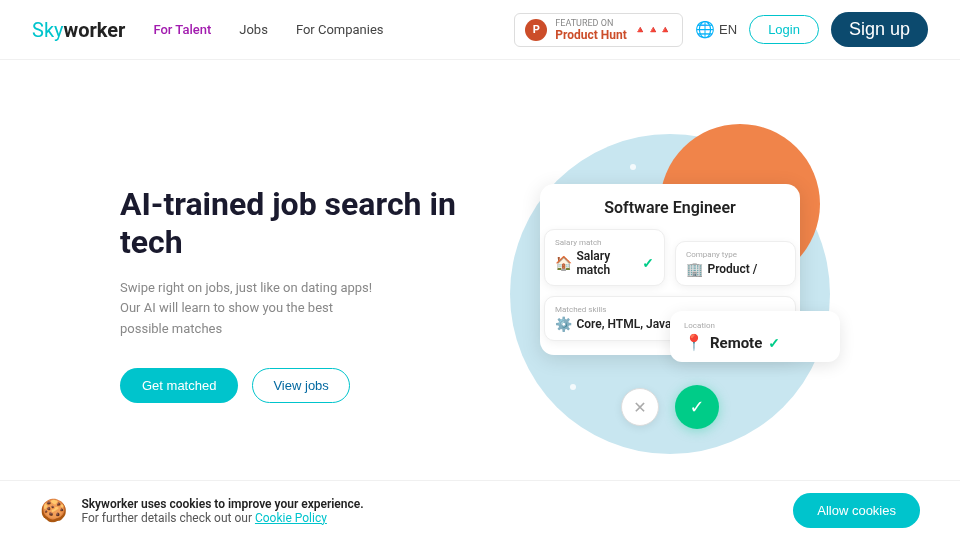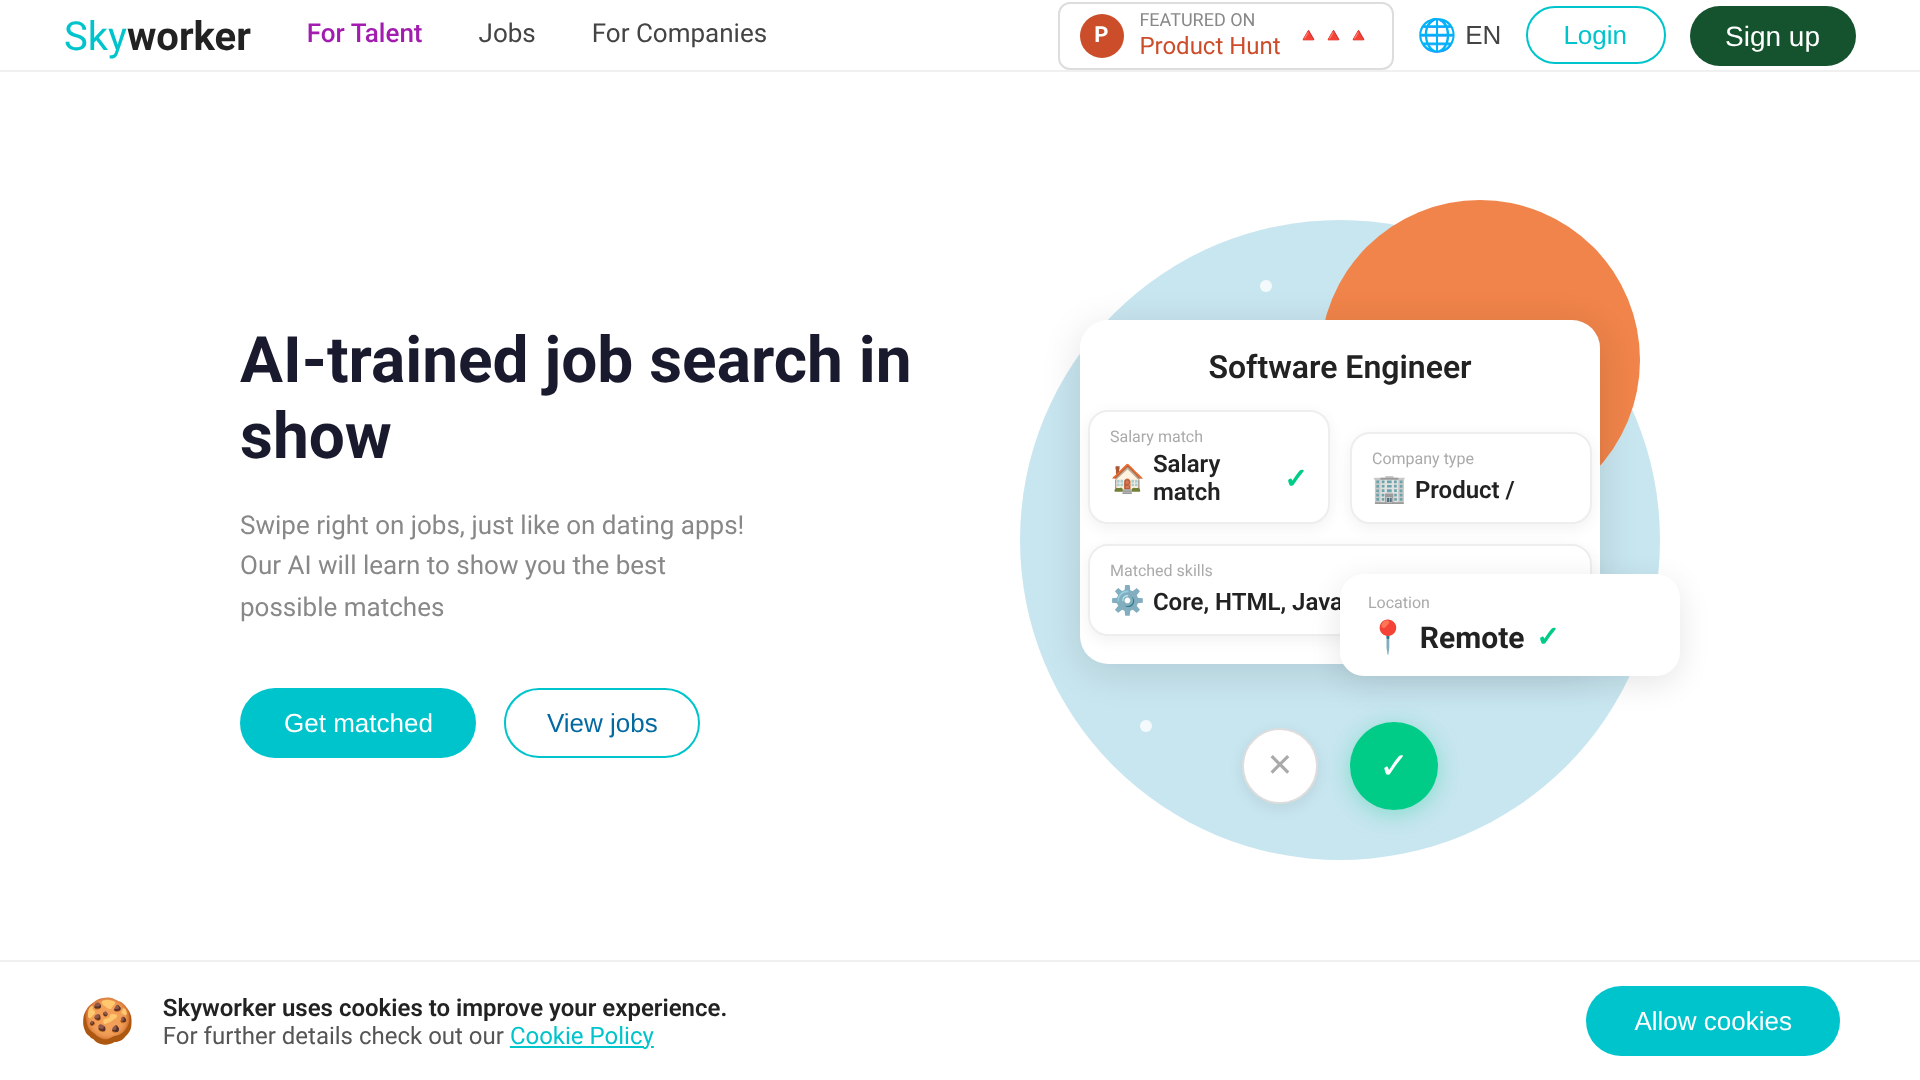--- a/index.html
+++ b/index.html
@@ -1,21 +1,21 @@
 <!DOCTYPE html>
 <html><head>
   <meta charset="utf-8">
   <style>
     * { margin: 0; padding: 0; box-sizing: border-box; }
     body { font-family: -apple-system, BlinkMacSystemFont, 'Segoe UI', Roboto, sans-serif; background: #fff; width: 960px; height: 540px; overflow: hidden; position: relative; }
 
     
     .navbar {
       display: flex; align-items: center; justify-content: space-between;
-      padding: 0 32px; height: 36px; border-bottom: 1px solid #f0f0f0;
+      padding: 0 32px; height: 60px; border-bottom: 1px solid #f0f0f0;
       position: relative; z-index: 10; background: #fff;
     }
     .nav-left { display: flex; align-items: center; gap: 28px; }
     .logo { display: flex; align-items: center; font-size: 20px; font-weight: 700; color: #333; text-decoration: none; }
     .logo .sky { color: #00c4cc; font-weight: 400; }
     .logo .worker { color: #222; font-weight: 700; }
     .nav-link { font-size: 13px; color: #444; text-decoration: none; cursor: pointer; }
     .nav-link.active { color: #a21caf; font-weight: 500; }
     .nav-right { display: flex; align-items: center; gap: 12px; }
 
@@ -24,37 +24,37 @@
       border: 1px solid #ddd; border-radius: 6px; padding: 4px 10px;
       font-size: 11px; color: #333;
     }
     .ph-icon {
       width: 22px; height: 22px; background: #cc4d29; border-radius: 50%;
       display: flex; align-items: center; justify-content: center;
       color: #fff; font-size: 11px; font-weight: 700;
     }
     .ph-text { display: flex; flex-direction: column; }
     .ph-featured { font-size: 9px; color: #888; }
-    .ph-name { font-size: 12px; font-weight: 400; color: #cc4d29; }
+    .ph-name { font-size: 12px; font-weight: 700; color: #cc4d29; }
     .ph-cats { font-size: 10px; color: #aaa; }
 
     .lang-btn {
       display: flex; align-items: center; gap: 4px;
       font-size: 13px; color: #444; cursor: pointer;
       border: none; background: none;
     }
     .globe-icon { font-size: 16px; color: #888; }
 
     .btn-login {
       border: 1.5px solid #00c4cc; color: #00c4cc; background: transparent;
       border-radius: 20px; padding: 6px 18px; font-size: 13px; font-weight: 500; cursor: pointer;
     }
     .btn-signup {
-      background: #14532d; color: #fff; border: none;
-      border-radius: 20px; padding: 7px 18px; font-size: 14px; font-weight: 500; cursor: pointer;
+      background: #0c4a6e; color: #fff; border: none;
+      border-radius: 20px; padding: 7px 18px; font-size: 18px; font-weight: 500; cursor: pointer;
     }
 
     
     .hero {
       display: flex; align-items: center; justify-content: space-between;
       padding: 40px 80px 0 120px; height: calc(540px - 52px - 60px);
     }
     .hero-text { max-width: 340px; }
     .hero-title { font-size: 32px; font-weight: 700; color: #1a1a2e; line-height: 1.2; margin-bottom: 16px; }
     .hero-subtitle { font-size: 13px; color: #888; line-height: 1.6; margin-bottom: 28px; max-width: 260px; }
@@ -178,21 +178,21 @@
       <span class="globe-icon">🌐</span>
       <span>EN</span>
     </button>
     <button class="btn-login">Login</button>
     <button class="btn-signup">Sign up</button>
   </div>
 </nav>
 
 <section class="hero">
   <div class="hero-text">
-    <h1 class="hero-title">AI-trained job search in show</h1>
+    <h1 class="hero-title">AI-trained job search in tech</h1>
     <p class="hero-subtitle">Swipe right on jobs, just like on dating apps! Our AI will learn to show you the best possible matches</p>
     <div class="hero-buttons">
       <button class="btn-get-matched">Get matched</button>
       <button class="btn-view-jobs">View jobs</button>
     </div>
   </div>
 
   <div class="hero-illustration">
     <div class="circle-bg"></div>
     <div class="orange-arc"></div>

